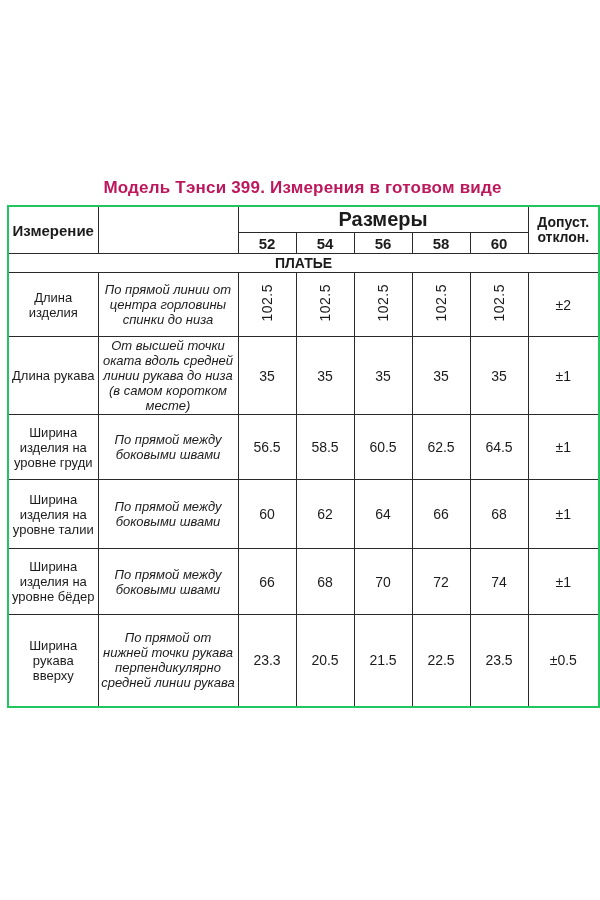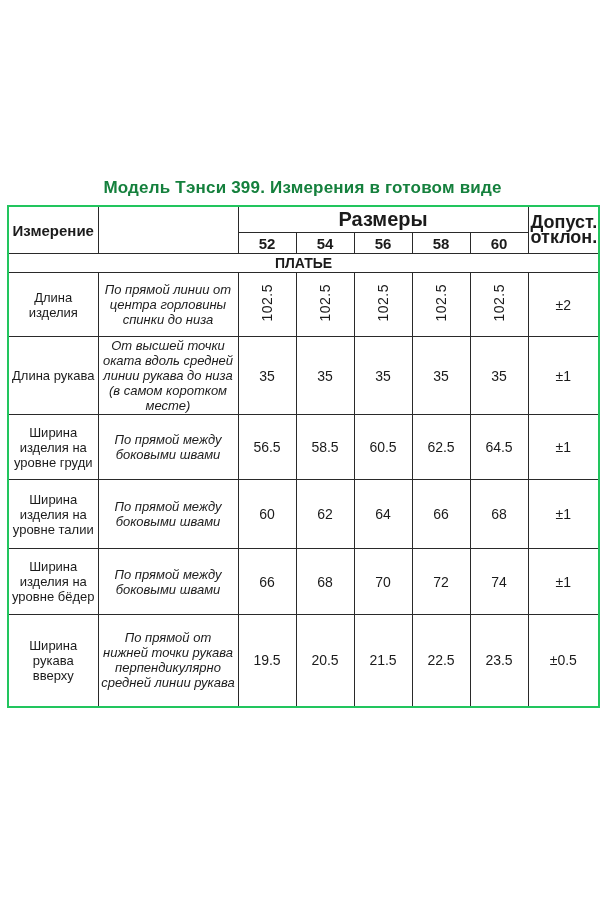--- a/index.html
+++ b/index.html
@@ -19,21 +19,21 @@
     padding-left: 7px;
     width: 591px;
   }
   .title {
     width: 591px;
     text-align: center;
     font-size: 17px;
     font-weight: bold;
     letter-spacing: 0.2px;
     margin: 0 0 7px 0;
-    color: #15803d;
+    color: #be185d;
   }
   table.measure {
     border-collapse: collapse;
     table-layout: fixed;
     width: 591px;
     border: 2px solid #22c55e;
   }
   table.measure td, table.measure th {
     border: 1px solid #2a2a2a;
     padding: 1px 2px;
@@ -56,21 +56,21 @@
   }
   th.h-sizes {
     font-size: 20px;
     font-weight: bold;
   }
   th.h-size-num {
     font-size: 15px;
     font-weight: bold;
   }
   th.h-tol {
-    font-size: 18px;
+    font-size: 14px;
     font-weight: bold;
     line-height: 15px;
   }
   
   tr.section { height: 18px; }
   td.section-cell {
     font-size: 14px;
     font-weight: bold;
     border-top: 2px solid #1f1f1f;
     border-bottom: 2px solid #1f1f1f;
@@ -191,21 +191,21 @@
         <td class="val">68</td>
         <td class="val">70</td>
         <td class="val">72</td>
         <td class="val">74</td>
         <td class="tol">±1</td>
       </tr>
 
       <tr class="rh5">
         <td class="name">Ширина рукава вверху</td>
         <td class="desc">По прямой от нижней точки рукава перпендикулярно средней линии рукава</td>
-        <td class="val">19.5</td>
+        <td class="val">23.3</td>
         <td class="val">20.5</td>
         <td class="val">21.5</td>
         <td class="val">22.5</td>
         <td class="val">23.5</td>
         <td class="tol">±0.5</td>
       </tr>
     </tbody>
   </table>
 </div>
 

